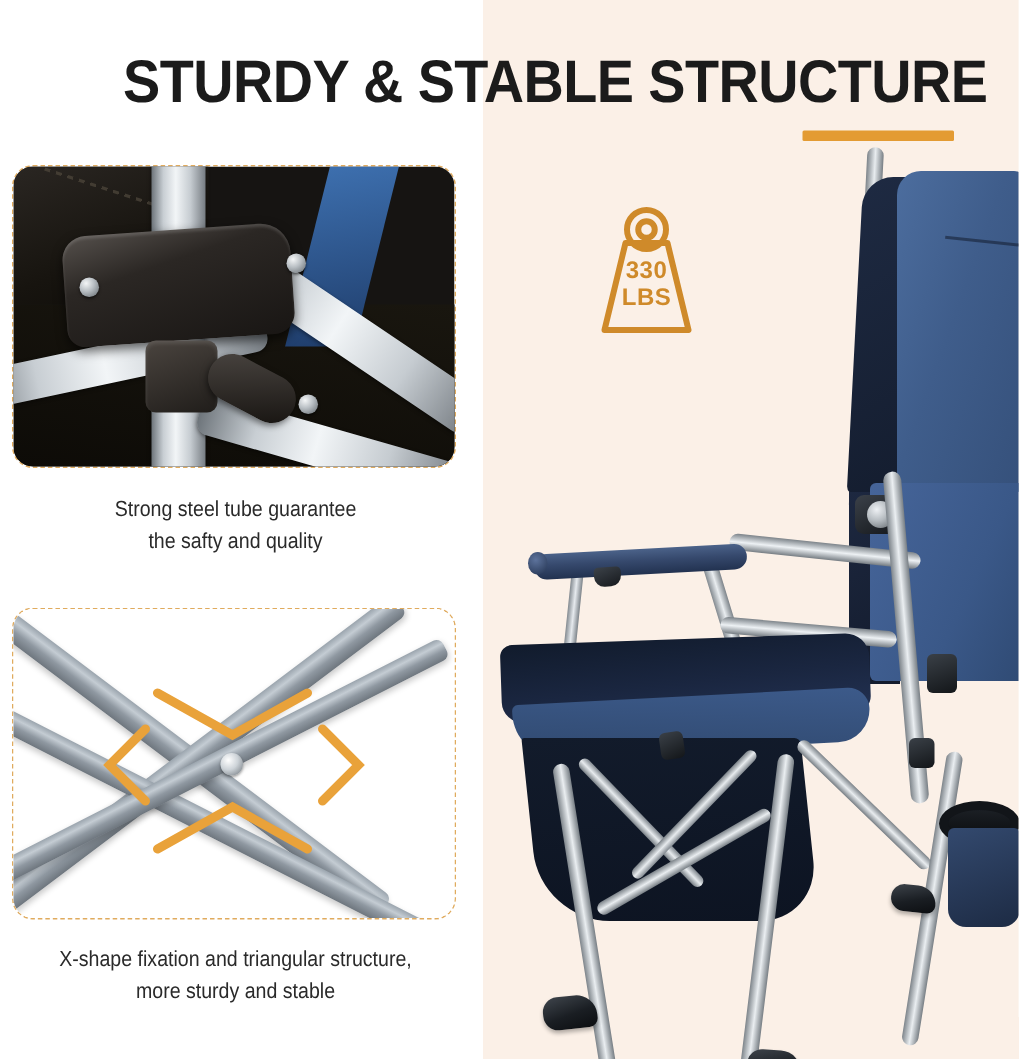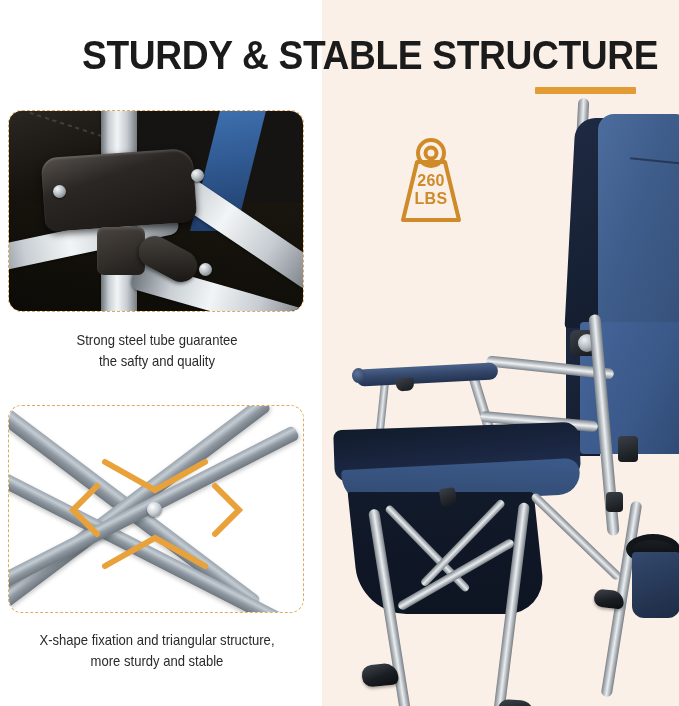--- a/index.html
+++ b/index.html
@@ -369,21 +369,21 @@
 
 <div id="weight-badge">
   <svg width="84" height="86" viewBox="0 0 84 86">
     <g fill="none" stroke="#cf8a2a" stroke-width="4" stroke-linejoin="round" stroke-linecap="round">
       <circle cx="42" cy="15" r="13"></circle>
       <circle cx="42" cy="15" r="5.5"></circle>
       <path d="M28 24 H56 L70 82 H14 Z"></path>
     </g>
   </svg>
   <div id="weight-text">
-    <div>260</div>
+    <div>330</div>
     <div>LBS</div>
   </div>
 </div>
 
 <div id="chair-photo">
 
   <div id="ch-tube-backleft"></div>
   <div id="ch-back-navy"></div>
   <div id="ch-back-blue"></div>
   <div id="ch-back-seam"></div>

